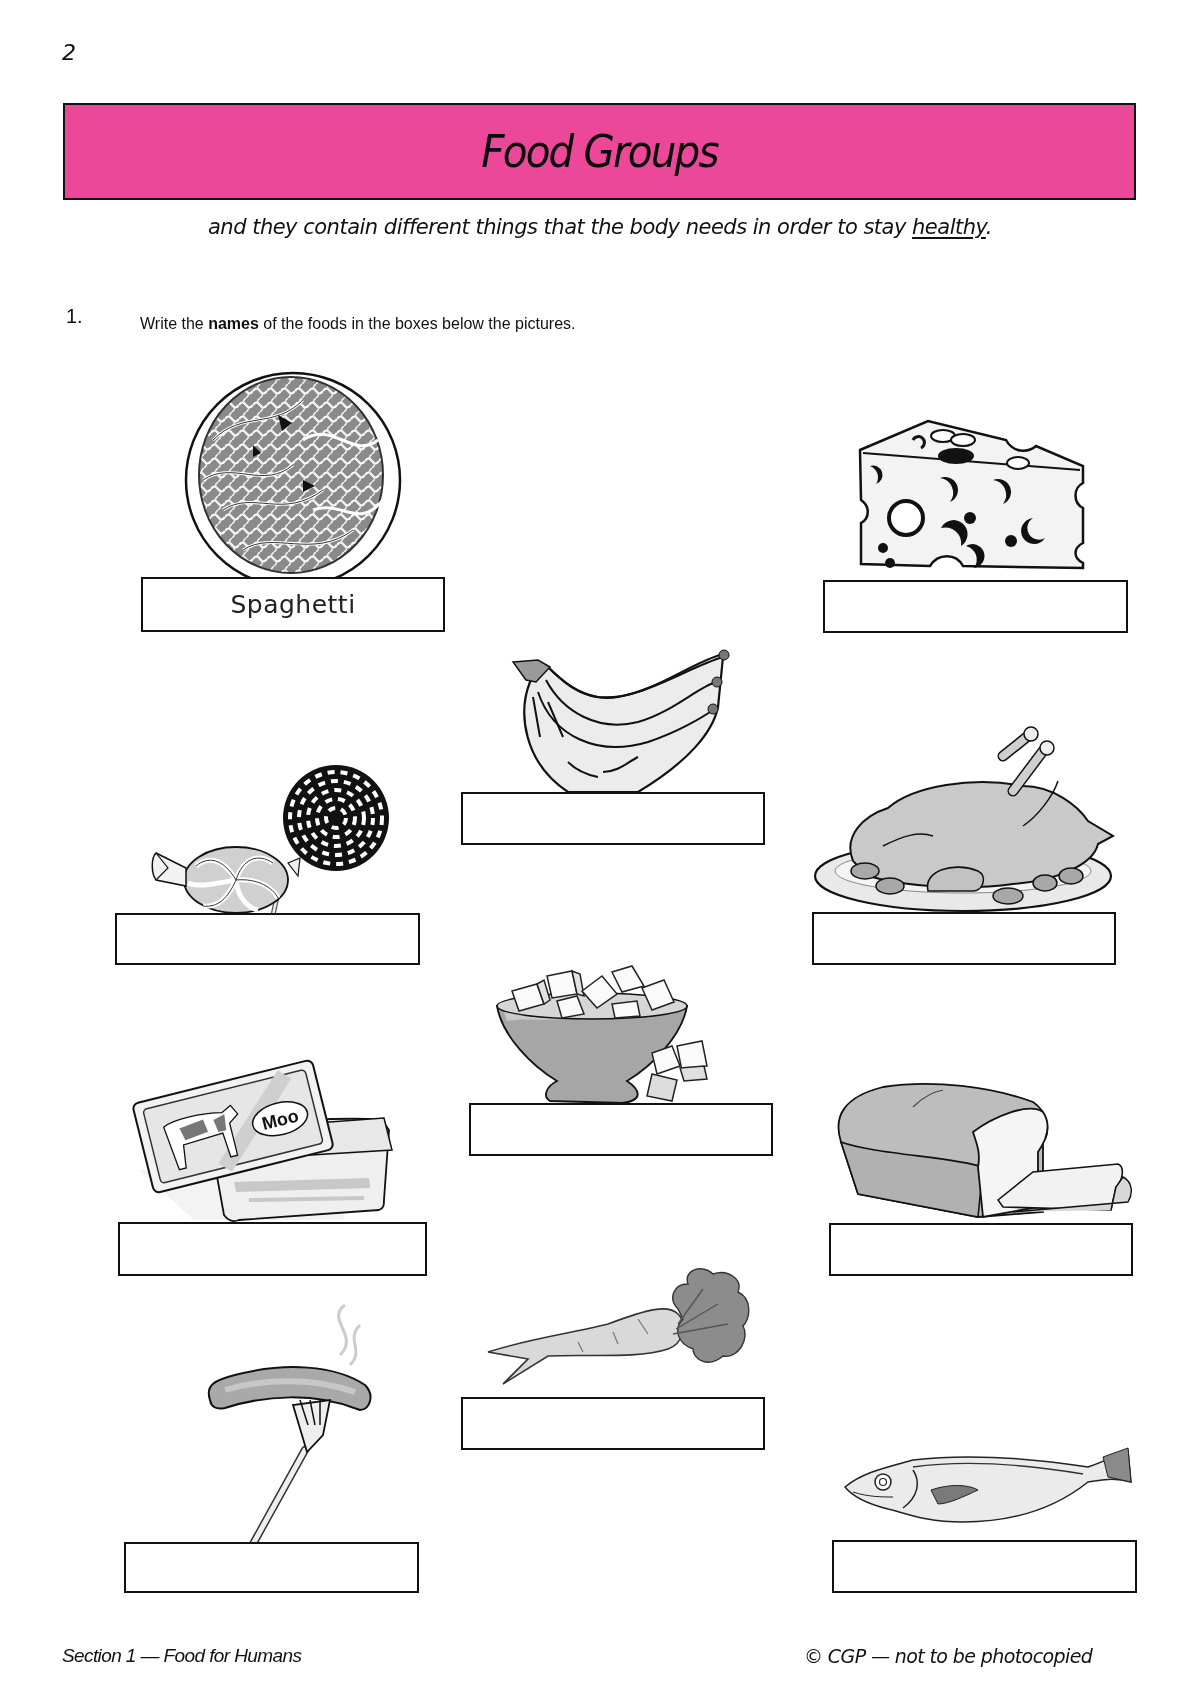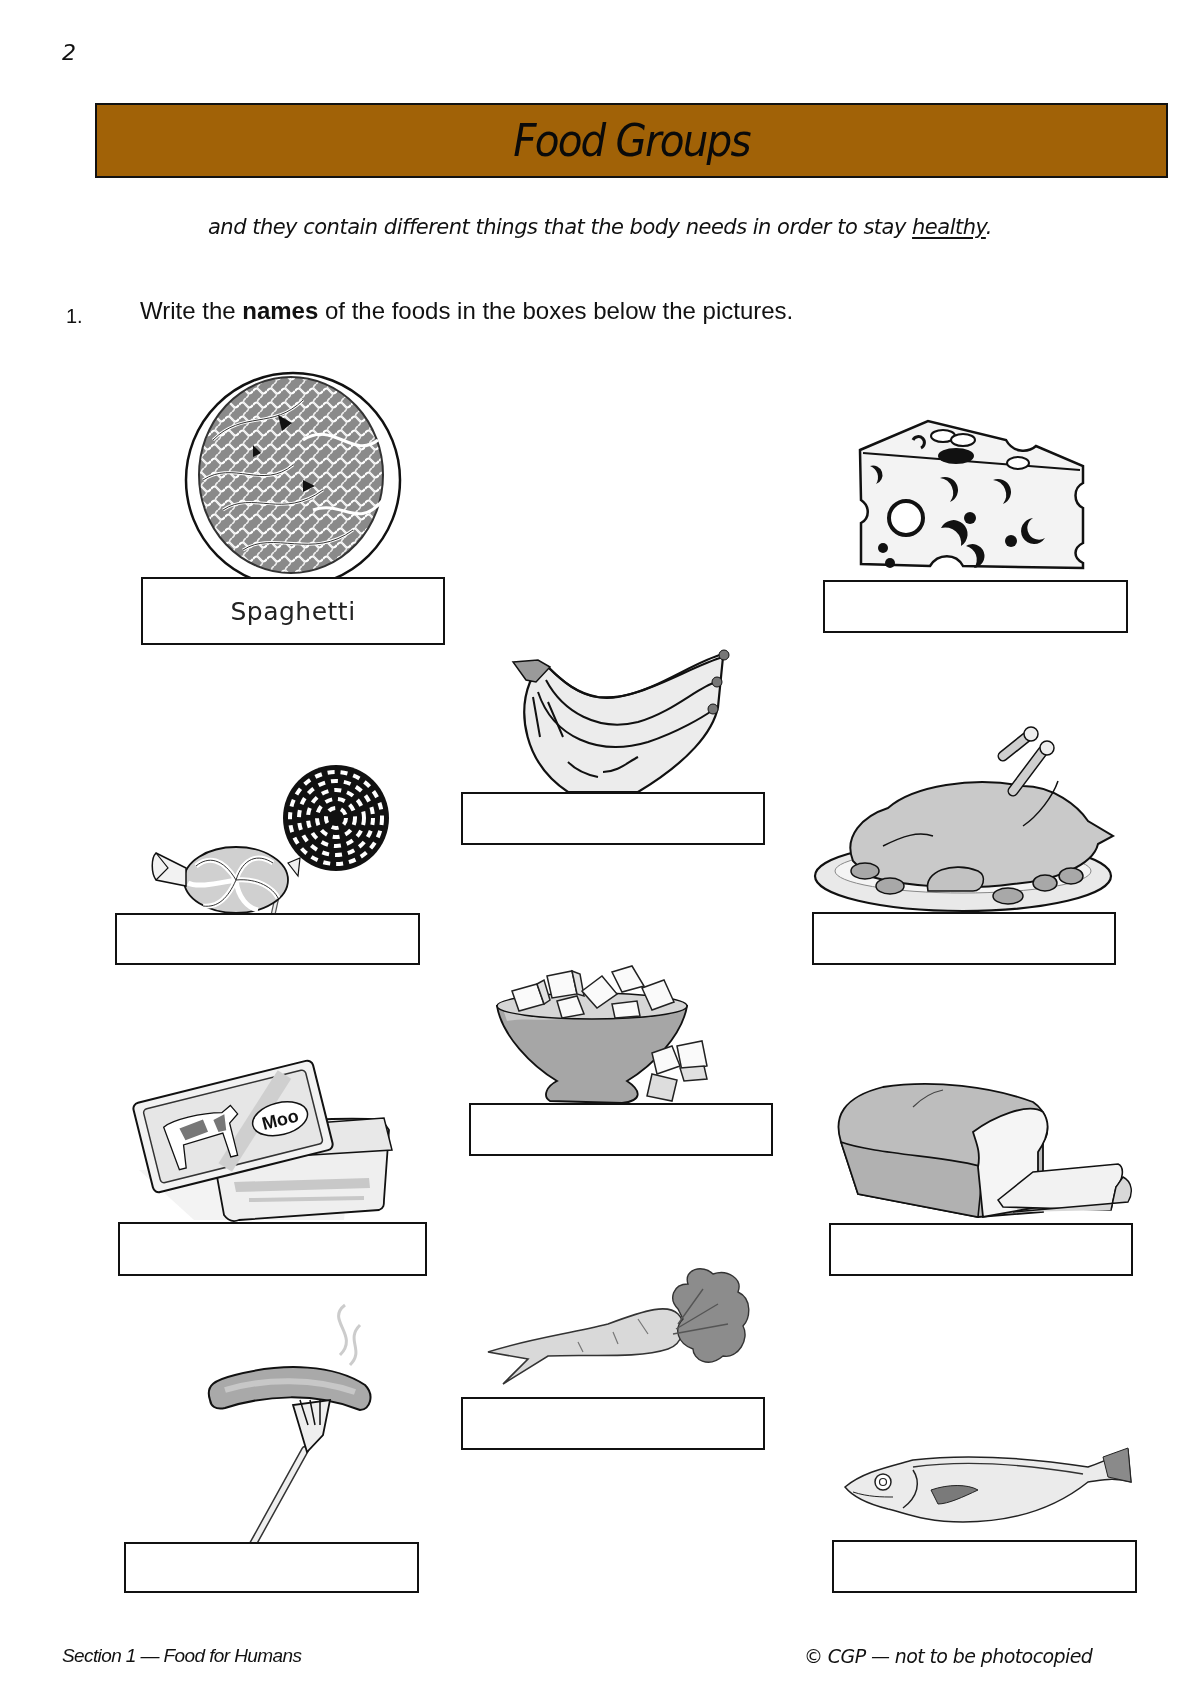--- a/index.html
+++ b/index.html
@@ -6,37 +6,37 @@
   html, body { width: 1200px; height: 1698px; background: #ffffff; overflow: hidden; }
   body { position: relative; font-family: "Liberation Sans", sans-serif; color: #111; }
 
   .abs { position: absolute; }
 
   .page-number {
     left: 62px; top: 40px;
     font-family: "DejaVu Sans", sans-serif; font-style: italic; font-size: 22px; color: #111;
   }
   .title-box {
-    left: 63px; top: 103px; width: 1073px; height: 75px;
-    border: 2.5px solid #111; background: #a16207;
-    display: flex; align-items: center; justify-content: center; margin-left: 32px;
+    left: 63px; top: 103px; width: 1073px; height: 97px;
+    border: 2.5px solid #111; background: #ec4899;
+    display: flex; align-items: center; justify-content: center;
   }
   .title-text {
     font-family: "DejaVu Sans", sans-serif; font-style: italic; font-size: 44px;
     letter-spacing: -2px; color: #0a0a0a; transform: scaleX(0.92);
   }
   .intro {
     left: 100px; top: 212px; width: 1000px; text-align: center;
     font-family: "DejaVu Sans", sans-serif; font-style: italic; font-size: 21px;
     line-height: 31px; color: #111; letter-spacing: -0.5px;
   }
   .intro u { text-decoration: underline; text-decoration-thickness: 2px; text-underline-offset: 3px; }
 
   .q-number { left: 66px; top: 305px; font-size: 20px; }
-  .q-text { left: 140px; top: 296px; font-size: 24px; line-height: 29px; color: #111; }
+  .q-text { left: 140px; top: 309px; font-size: 16px; line-height: 29px; color: #111; }
   .q-text b { font-weight: bold; }
 
   .answer-box {
     position: absolute; border: 2.5px solid #111; background: #fff;
     display: flex; align-items: center; justify-content: center;
   }
   .answer-text {
     font-family: "DejaVu Sans", sans-serif; font-size: 25px; color: #222; letter-spacing: 0.5px;
   }
 
@@ -79,21 +79,21 @@
         <path d="M7 0 Q2 3.5 7 7 T7 14" fill="none" stroke="#eee" stroke-width="1.6"></path>
       </pattern>
     </defs>
     <circle cx="110" cy="110" r="107" fill="#fff" stroke="#111" stroke-width="2.5"></circle>
     <ellipse cx="108" cy="105" rx="92" ry="98" fill="url(#noodles)" stroke="#333" stroke-width="2"></ellipse>
     <path d="M30 70 C60 40 90 60 120 30 M40 140 C70 120 100 150 140 120 M60 180 C90 160 130 190 170 160 M20 110 C50 90 80 120 110 95 M120 70 C150 50 170 90 195 70 M130 140 C160 130 175 160 200 130" fill="none" stroke="#fff" stroke-width="3"></path>
     <path d="M30 70 C60 40 90 60 120 30 M40 140 C70 120 100 150 140 120 M60 180 C90 160 130 190 170 160 M20 110 C50 90 80 120 110 95" fill="none" stroke="#333" stroke-width="1"></path>
     <path d="M95 45 l14 8 l-10 8 z M120 110 l12 6 l-12 6 z M70 75 l8 8 l-8 4 z" fill="#111"></path>
   </svg>
 </div>
-<div class="answer-box" style="left:141px; top:577px; width:304px; height:68px;">
+<div class="answer-box" style="left:141px; top:577px; width:304px; height:55px;">
   <span class="answer-text">Spaghetti</span>
 </div>
 
 <div class="pic" style="left:858px; top:418px; width:230px; height:152px;">
   <svg viewBox="0 0 230 152">
     <path d="M2 32 L70 3 L148 22 C155 35 170 35 178 28 L225 48 L225 65 C215 70 215 85 225 90 L225 125 C215 130 215 140 225 145 L225 150 L105 148 C98 135 80 135 72 148 L3 146 L3 105 C12 100 12 88 3 82 Z" fill="#f3f3f3" stroke="#111" stroke-width="2.5"></path>
     <path d="M5 35 L222 52" stroke="#111" stroke-width="2"></path>
     <circle cx="48" cy="100" r="17" fill="#fff" stroke="#111" stroke-width="4"></circle>
     <path d="M12 48 a9 9 0 1 1 6 18 a12 12 0 0 0 -6 -18 z" fill="#111"></path>
     <path d="M82 60 a12 12 0 1 1 10 24 a15 15 0 0 0 -10 -24 z" fill="#111"></path>

